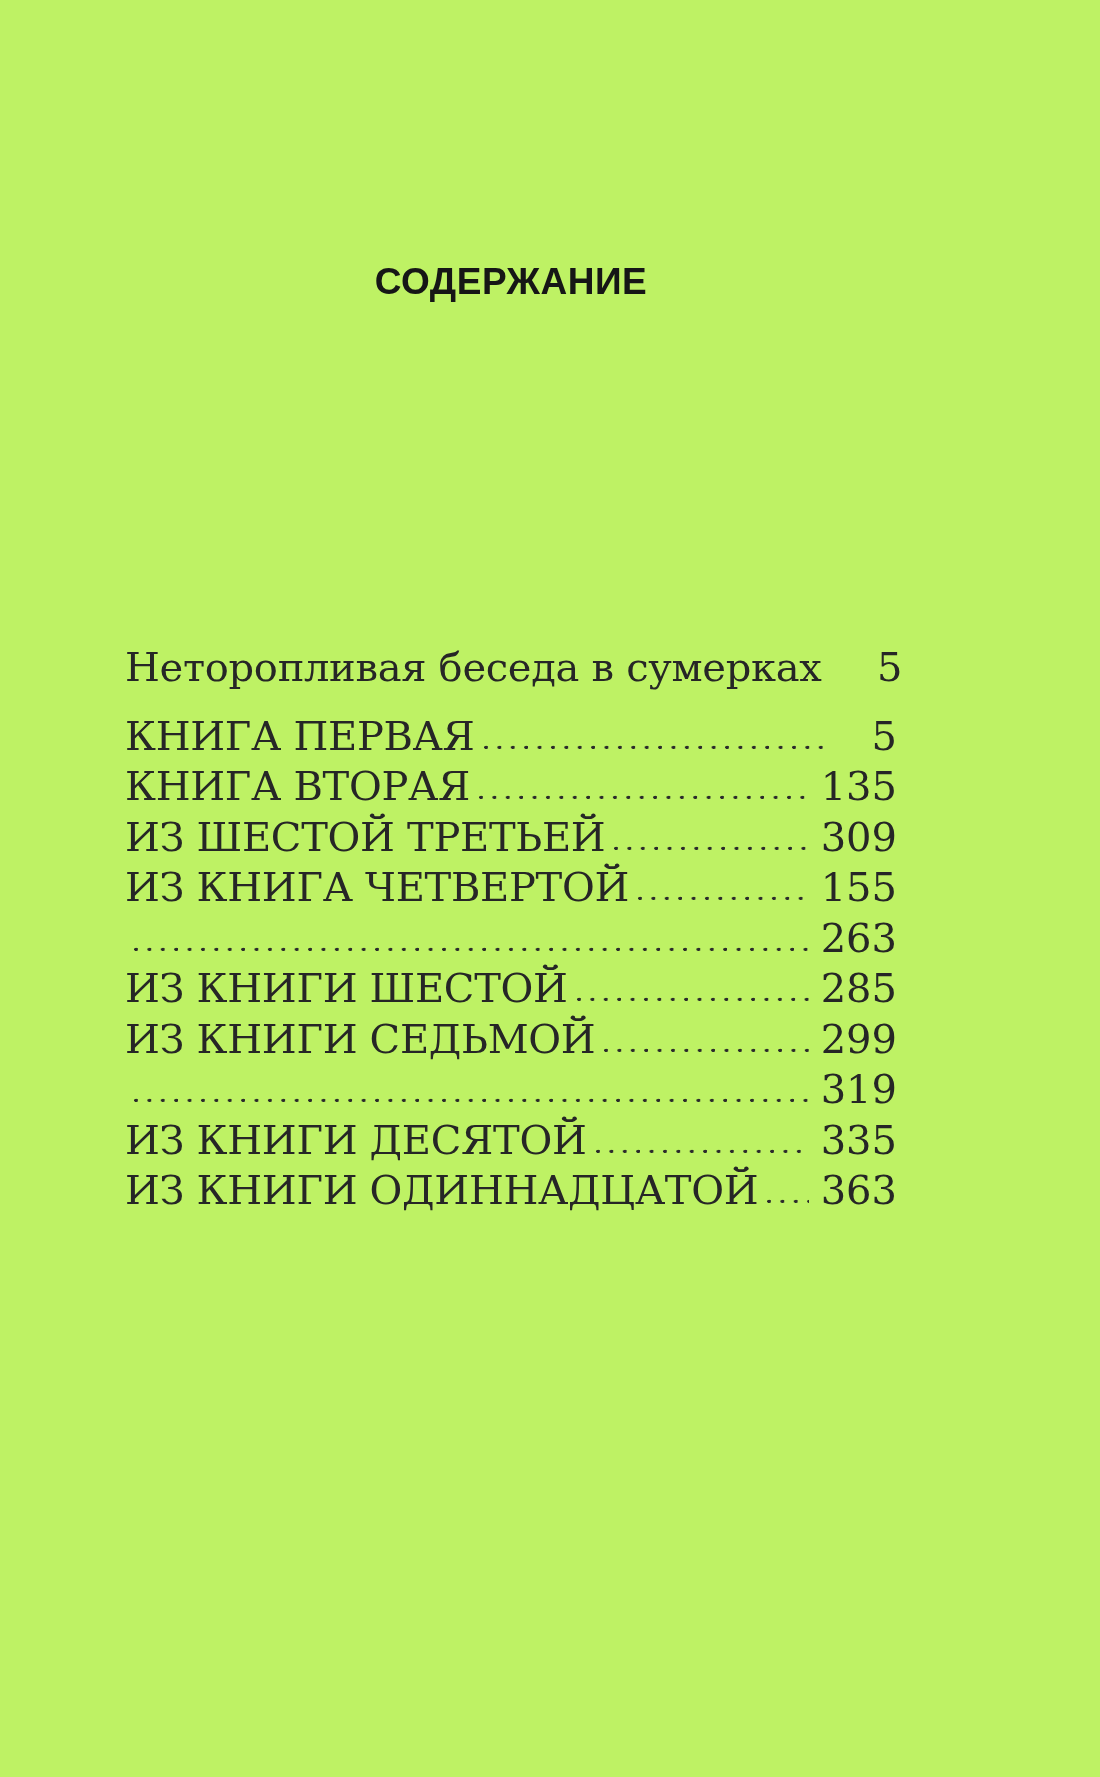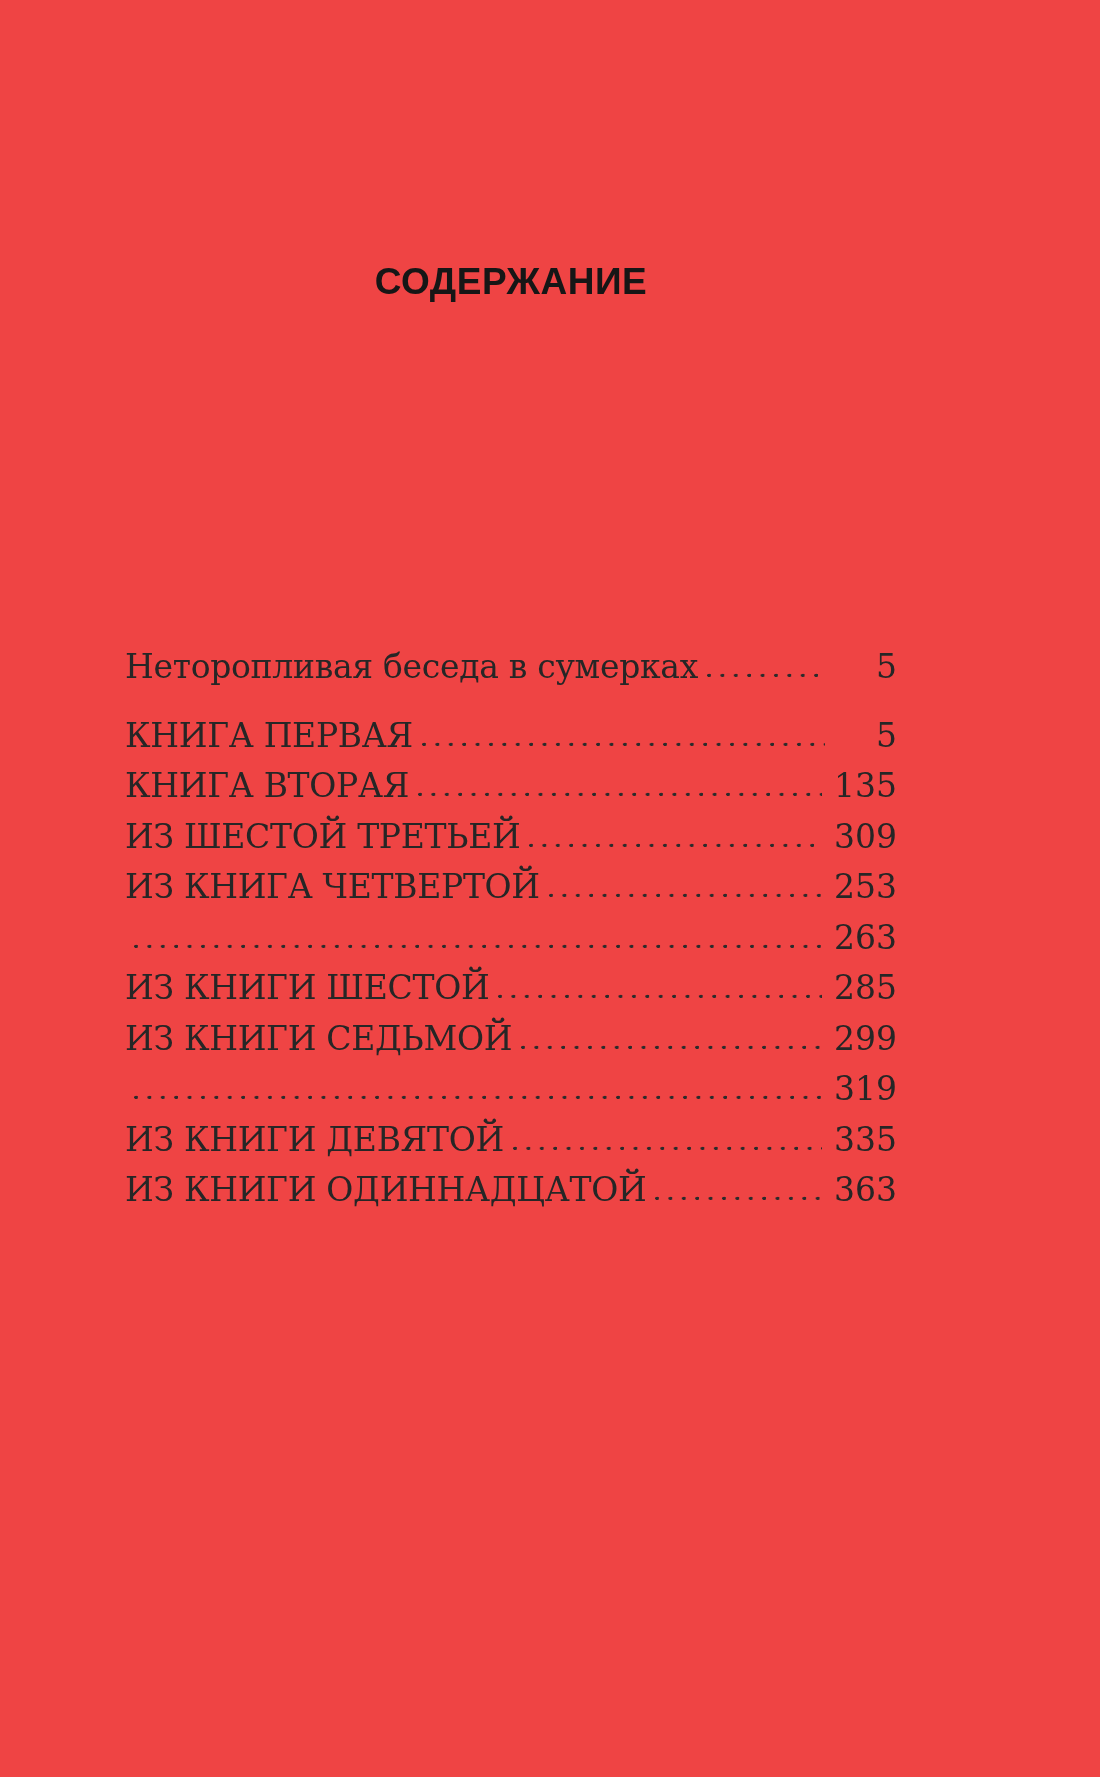--- a/index.html
+++ b/index.html
@@ -12,21 +12,21 @@
     background: #ffffff;
     position: relative;
     overflow: hidden;
     font-family: "DejaVu Serif", "Liberation Serif", serif;
   }
 
   
   .page {
     position: absolute;
     inset: 0;
-    background: #ef4444;
+    background: #bef264;
   }
 
   
   .toc-title {
     position: absolute;
     top: 238px;
     left: 125px;
     width: 772px;
     height: 40px;
     line-height: 37px;
@@ -43,21 +43,21 @@
     position: absolute;
     top: 642px;
     left: 125px;
     width: 772px;
   }
 
   .toc-row {
     display: flex;
     align-items: baseline;
     height: 50.5px;
-    font-size: 33px;
+    font-size: 40px;
     color: #262626;
   }
   .toc-row.first-row {
     margin-bottom: 18px;
   }
 
   .toc-label {
     white-space: nowrap;
     line-height: 50.5px;
     letter-spacing: -0.3px;
@@ -105,42 +105,42 @@
     <span class="toc-page">135</span>
   </div>
       <div class="toc-row">
     <span class="toc-label">ИЗ ШЕСТОЙ ТРЕТЬЕЙ</span>
     <span class="dot-leader"></span>
     <span class="toc-page">309</span>
   </div>
       <div class="toc-row">
     <span class="toc-label">ИЗ КНИГА ЧЕТВЕРТОЙ</span>
     <span class="dot-leader"></span>
-    <span class="toc-page">253</span>
+    <span class="toc-page">155</span>
   </div>
       <div class="toc-row">
     <span class="dot-leader"></span>
     <span class="toc-page">263</span>
   </div>
       <div class="toc-row">
     <span class="toc-label">ИЗ КНИГИ ШЕСТОЙ</span>
     <span class="dot-leader"></span>
     <span class="toc-page">285</span>
   </div>
       <div class="toc-row">
     <span class="toc-label">ИЗ КНИГИ СЕДЬМОЙ</span>
     <span class="dot-leader"></span>
     <span class="toc-page">299</span>
   </div>
       <div class="toc-row">
     <span class="dot-leader"></span>
     <span class="toc-page">319</span>
   </div>
       <div class="toc-row">
-    <span class="toc-label">ИЗ КНИГИ ДЕВЯТОЙ</span>
+    <span class="toc-label">ИЗ КНИГИ ДЕСЯТОЙ</span>
     <span class="dot-leader"></span>
     <span class="toc-page">335</span>
   </div>
       <div class="toc-row">
     <span class="toc-label">ИЗ КНИГИ ОДИННАДЦАТОЙ</span>
     <span class="dot-leader"></span>
     <span class="toc-page">363</span>
   </div>
     </div>
 

